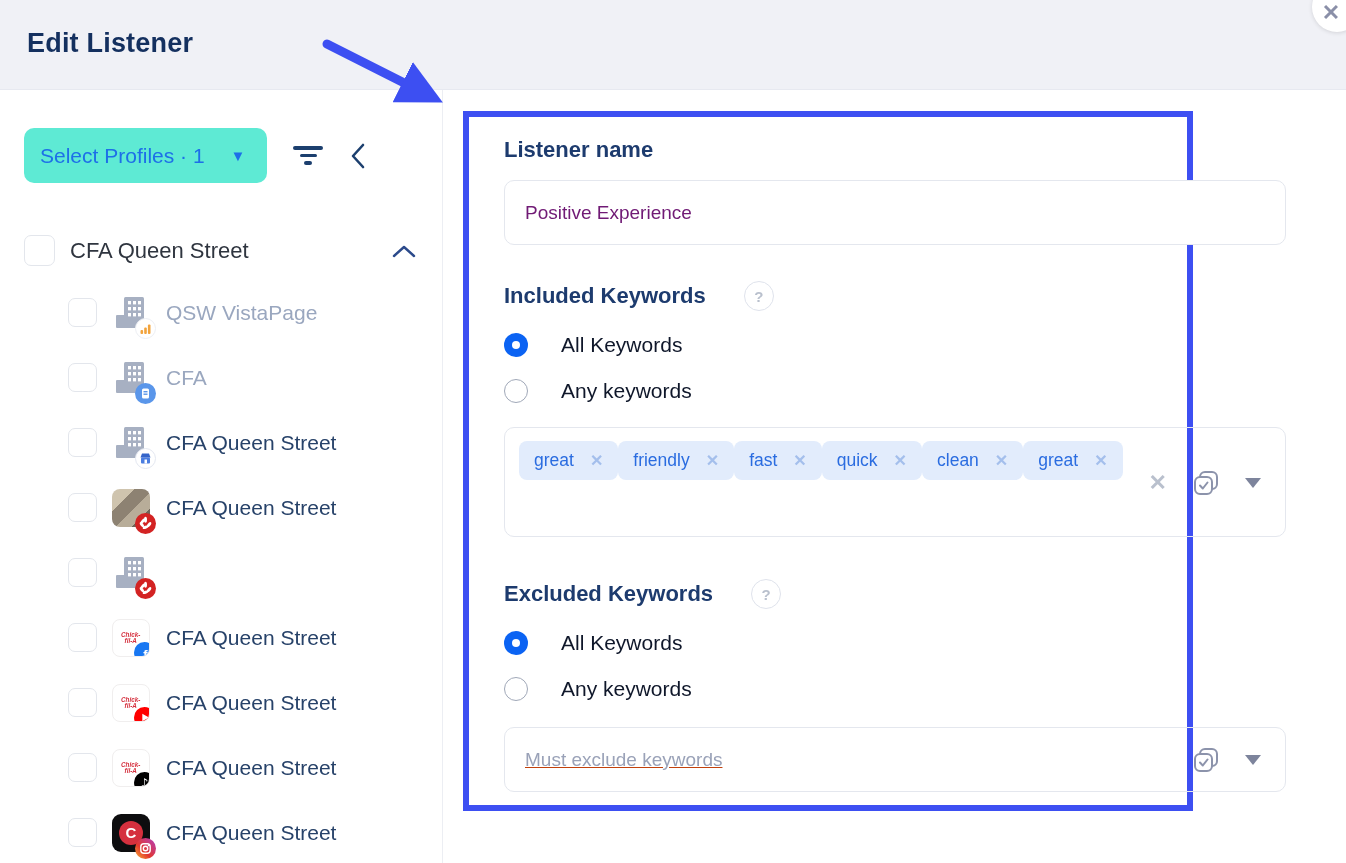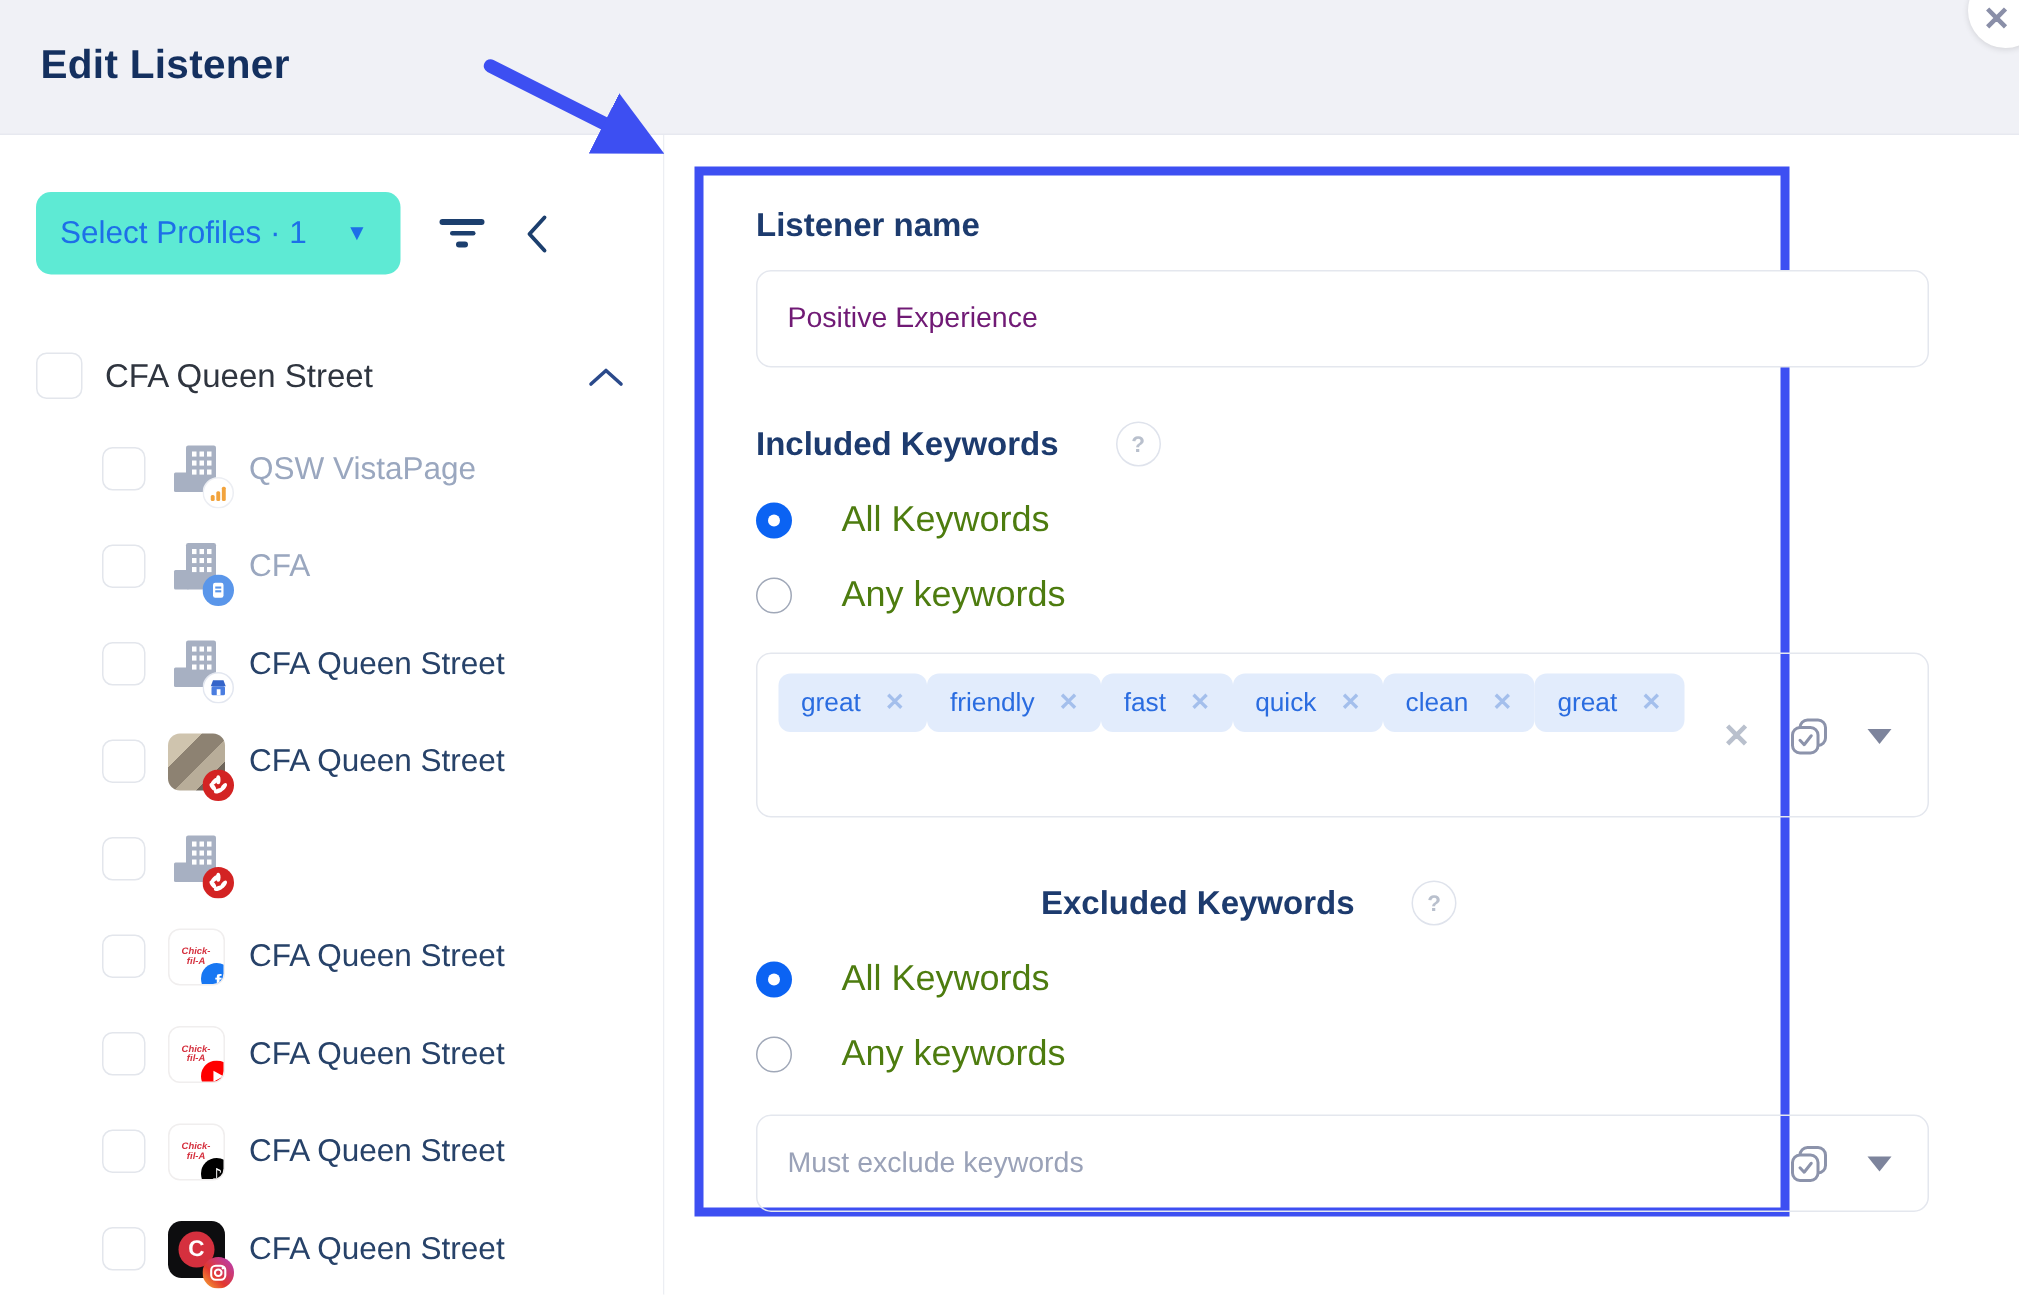--- a/index.html
+++ b/index.html
@@ -67,42 +67,42 @@
         font-weight:600;display:inline-flex;align-items:center;justify-content:center;margin-left:38px;cursor:pointer;}
   .text-input{box-sizing:border-box;width:782px;height:65px;border:1px solid #e4e7ee;border-radius:10px;
         font-size:19px;color:#701a75;padding:0 20px;margin-top:17px;outline:none;
         font-family:"Liberation Sans", sans-serif;background:#fff;}
   .text-input::placeholder{color:#9aa2b8;}
   .radio-row{display:flex;align-items:center;margin-top:22px;cursor:pointer;}
   .radio{width:24px;height:24px;border-radius:50%;box-sizing:border-box;position:relative;flex-shrink:0;}
   .radio.on{background:#0b63f3;}
   .radio.on::after{content:"";position:absolute;left:8px;top:8px;width:8px;height:8px;border-radius:50%;background:#fff;}
   .radio.off{border:1.5px solid #a0a8b8;background:#fff;}
-  .radio-lbl{font-size:24px;color:#4d7c0f;margin-left:33px;}
+  .radio-lbl{font-size:21px;color:#0f172a;margin-left:33px;}
   .mt36{margin-top:36px;}
-  .mt40{margin-top:42px;justify-content:center;}
+  .mt40{margin-top:42px;}
 
   
   .chips-box{box-sizing:border-box;width:782px;min-height:110px;border:1px solid #e4e7ee;border-radius:10px;
        margin-top:24px;padding:13px 14px;display:flex;align-items:flex-start;cursor:text;}
   .chips-wrap{flex:1;display:flex;flex-wrap:wrap;}
   .chip{display:flex;align-items:center;gap:16px;background:#e2ecfc;border-radius:8px;padding:9px 15px;}
   .chip .ctext{font-size:17.5px;color:#2a6ce0;}
   .chip .cx{font-size:16px;color:#a4bfec;font-weight:600;cursor:pointer;line-height:1;}
   .box-controls{display:flex;align-items:center;gap:24px;margin:27px 10px 0 12px;}
   .clear-x{font-size:22px;color:#b9c0cd;font-weight:600;cursor:pointer;line-height:1;}
   .copy-ic{cursor:pointer;display:flex;}
   .caret-down{width:0;height:0;border-left:8px solid transparent;border-right:8px solid transparent;
        border-top:10px solid #7d849c;cursor:pointer;}
 
   
   .exclude-box{box-sizing:border-box;width:782px;height:65px;border:1px solid #e4e7ee;border-radius:10px;
        margin-top:26px;display:flex;align-items:center;padding:0 14px 0 0;}
-  .exclude-box input{flex:1;border:none;outline:none;font-size:19px;color:#3b82f6;padding:0 20px;background:transparent;
-       font-family:"Liberation Sans", sans-serif;}
+  .exclude-box input{flex:1;border:none;outline:none;font-size:19px;color:#c2410c;padding:0 20px;background:transparent;
+       font-family:"Liberation Sans", sans-serif;text-decoration:underline;}
   .exclude-box input::placeholder{color:#9aa2b8;}
   .exclude-box .box-controls{margin:0 10px 0 0;}
 
   
   .arrow-overlay{position:absolute;left:0;top:0;pointer-events:none;z-index:30;}
 </style>
 </head>
 <body>
 
 <div class="app">

